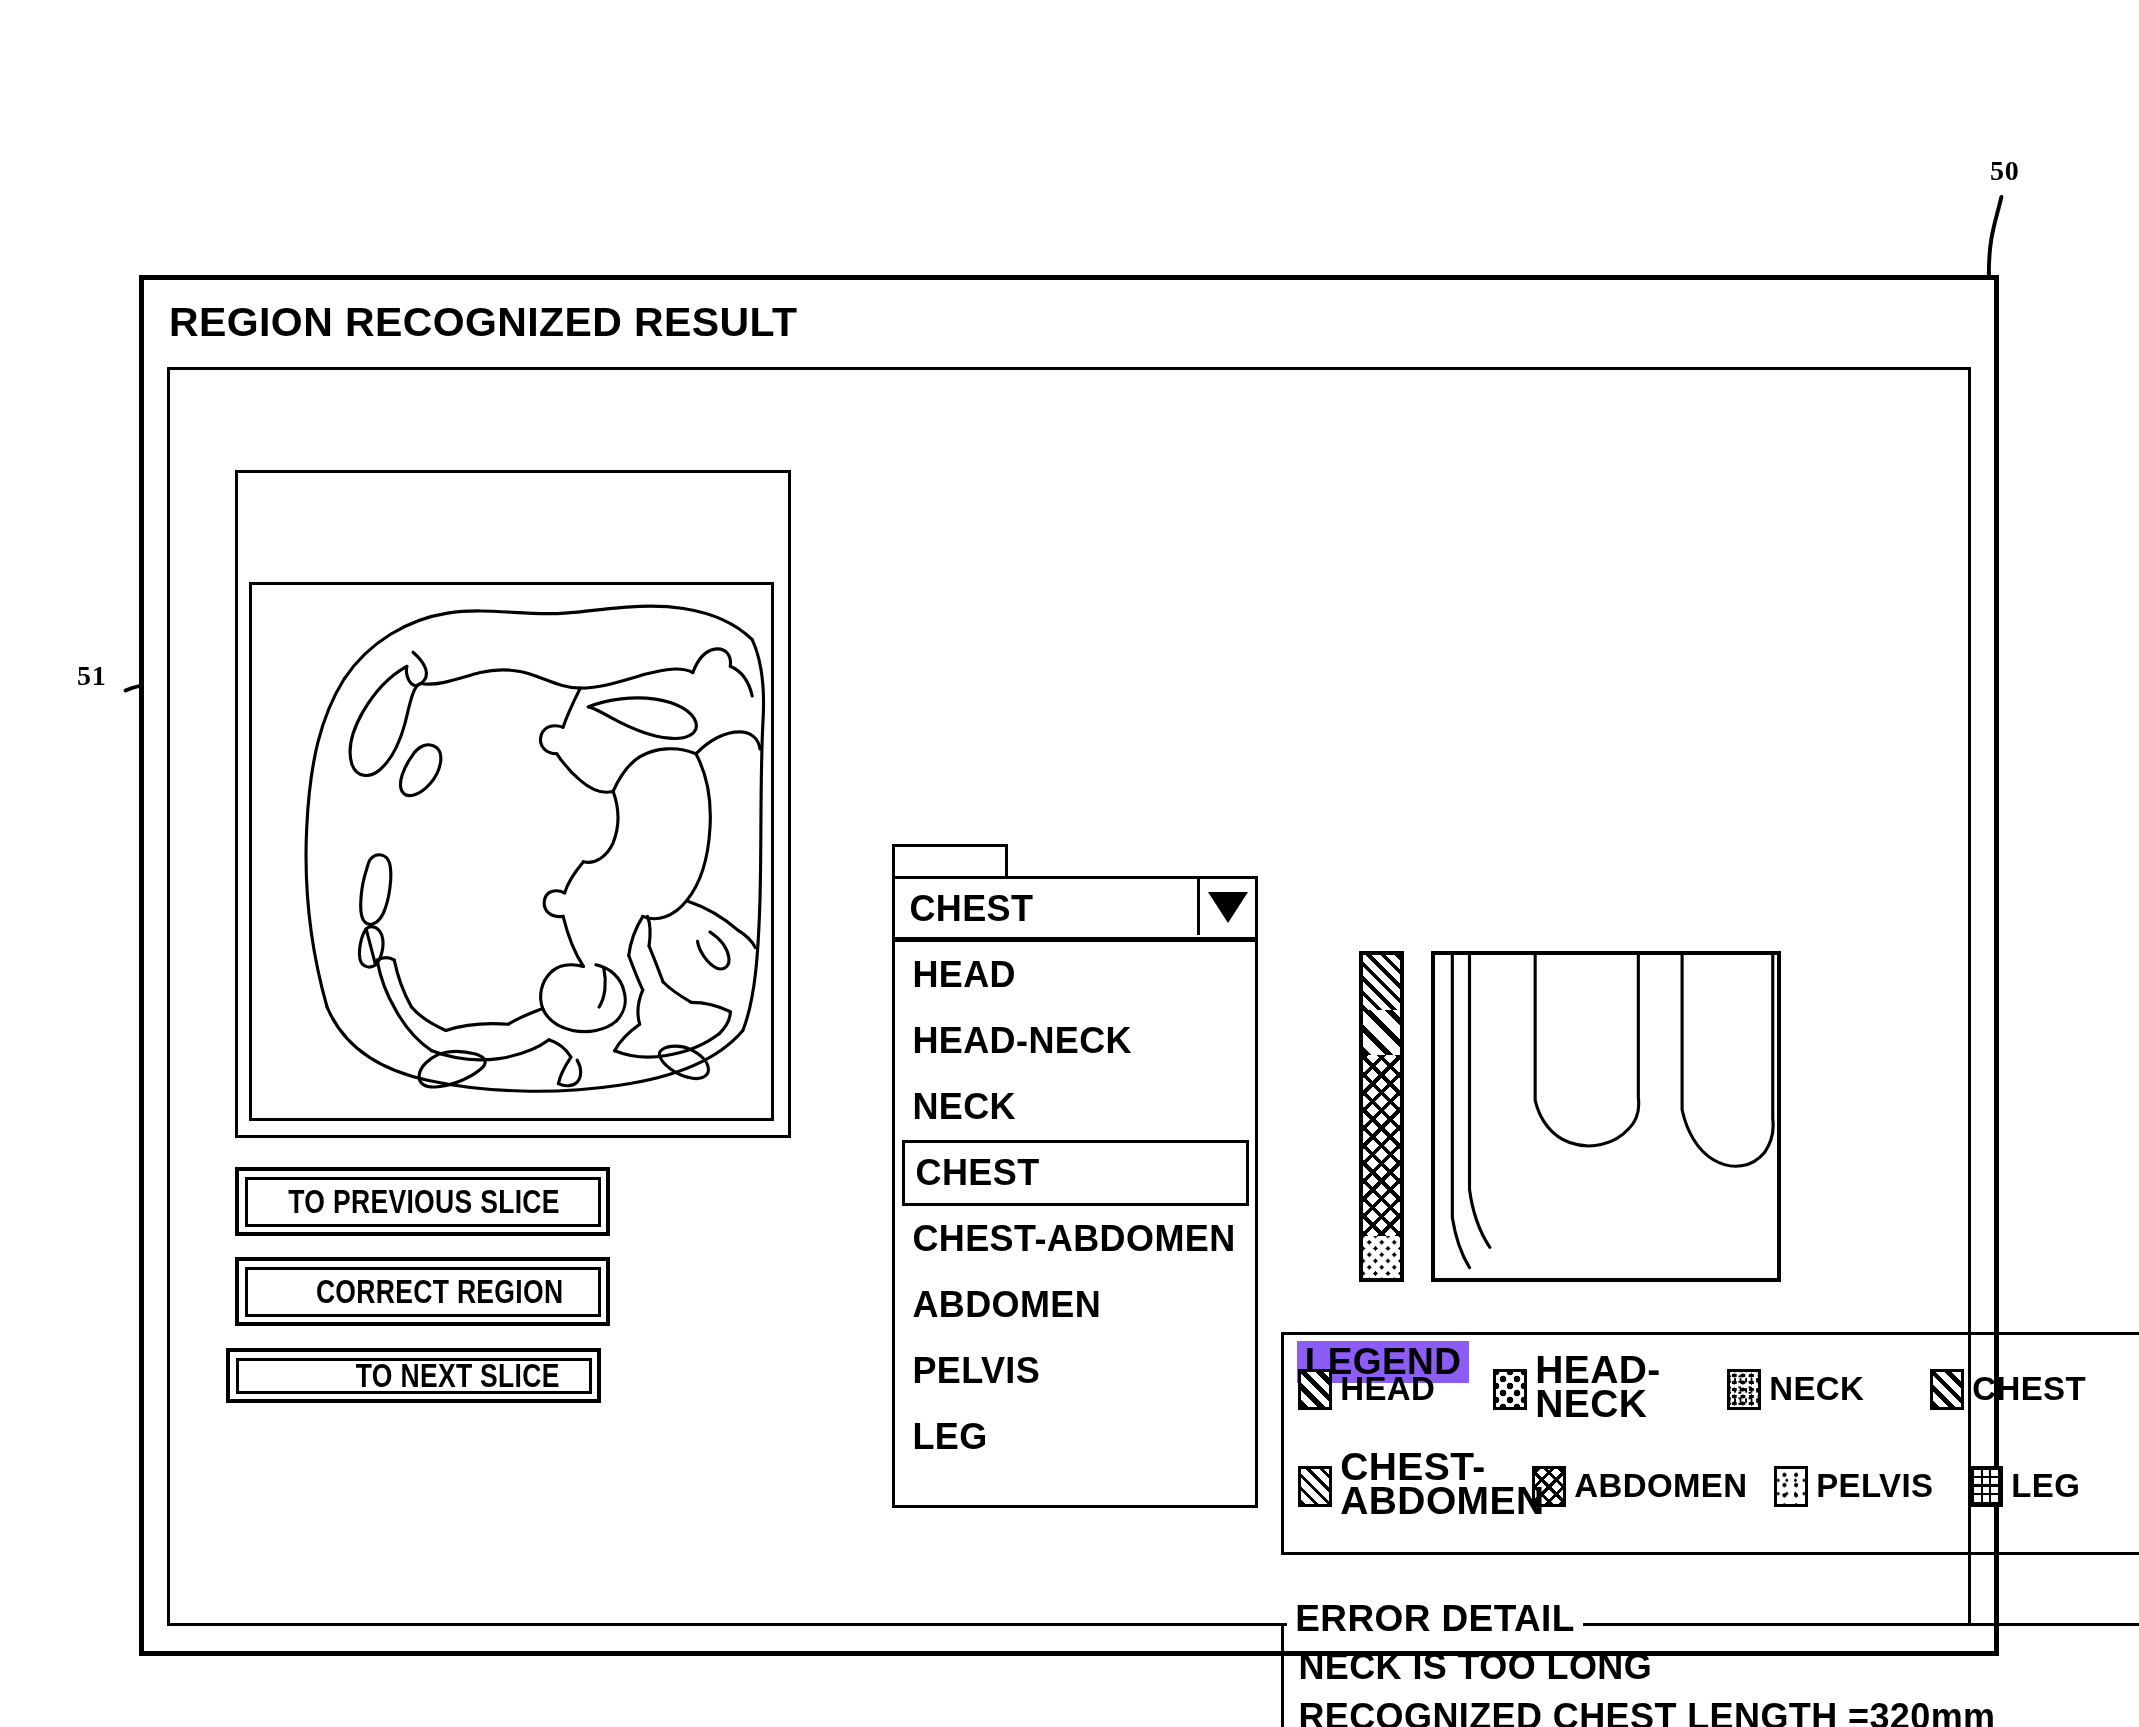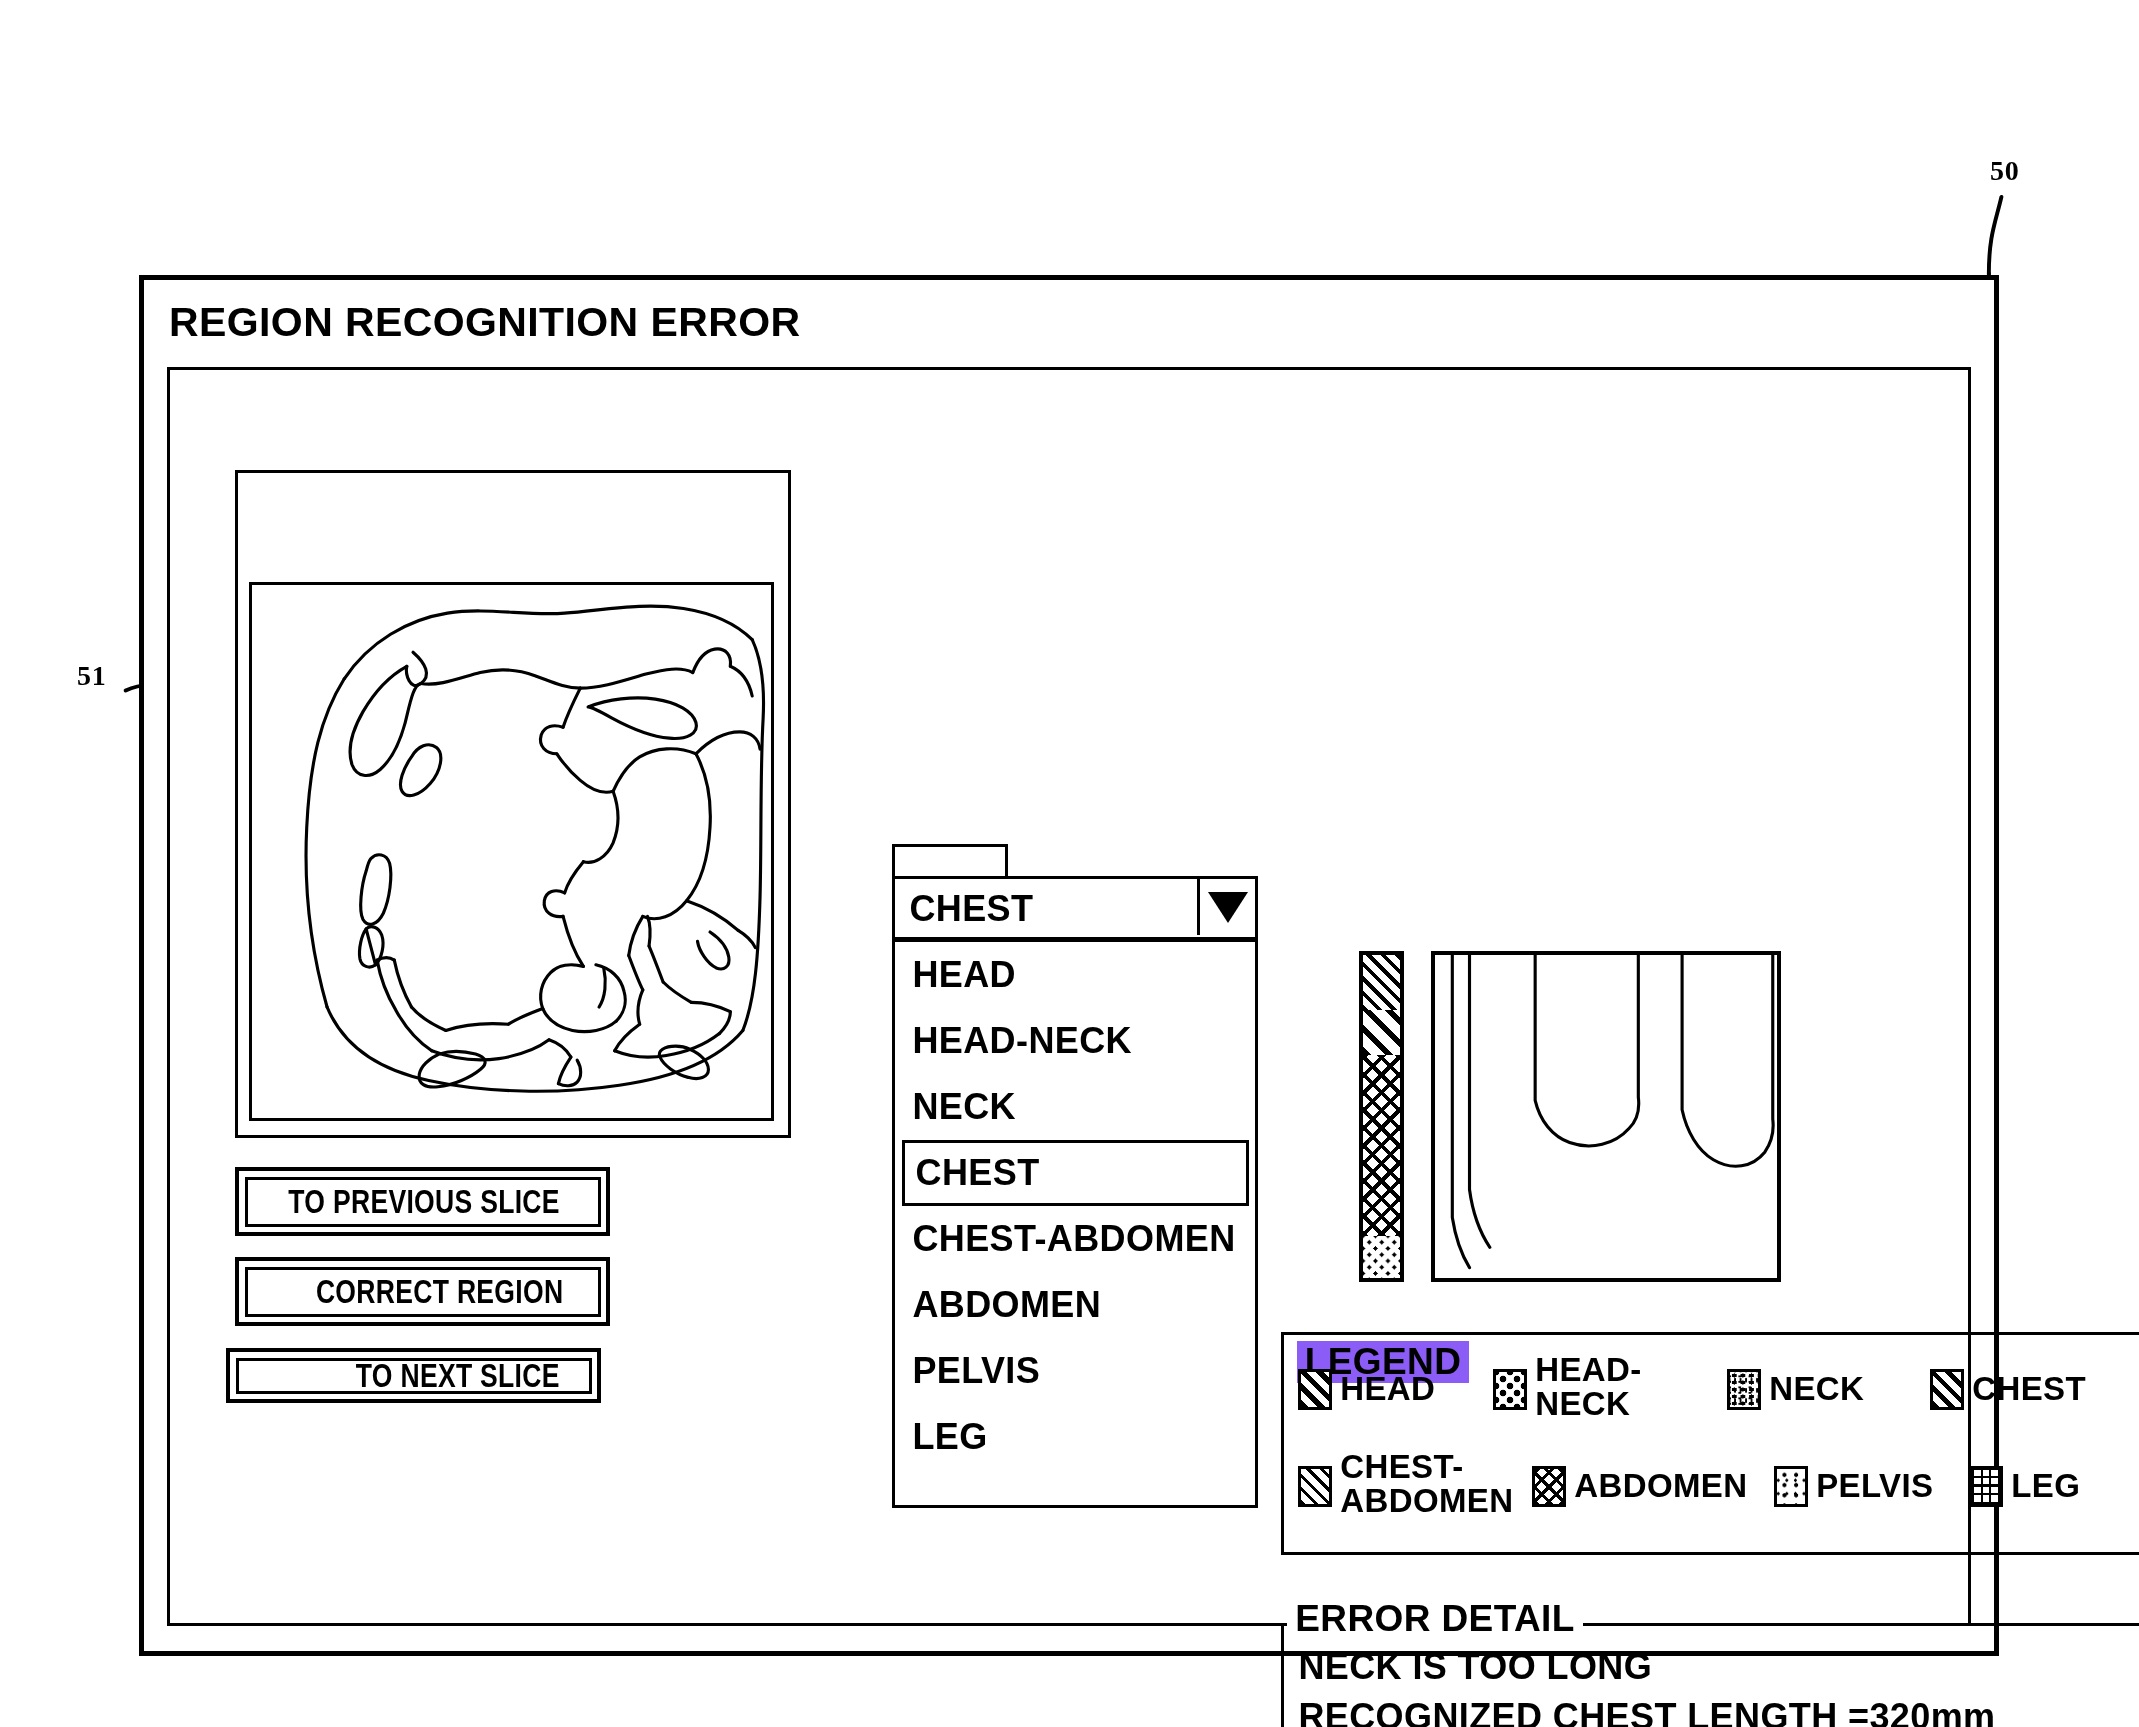--- a/index.html
+++ b/index.html
@@ -75,21 +75,21 @@
   
   #legend{position:absolute;left:1111px;top:962px;width:876px;height:223px;
           border:3.9px solid #000;box-sizing:border-box;}
   #legend-title{position:absolute;left:12.5px;top:-30px;background:#8b5cf6;
           padding:0 7.8px;font-size:37px;margin-top:36px;}
   .lg-row{position:absolute;left:14px;display:flex;align-items:center;}
   .lg-item{display:flex;align-items:center;}
   .lg-sw{width:34px;height:41px;border:3.1px solid #000;box-sizing:border-box;
           margin-right:7.8px;flex:none;}
   .lg-lab{font-size:33px;line-height:34px;}
-  .lg-lab.two{font-size:33px;line-height:34px;}
+  .lg-lab.two{font-size:39px;line-height:34px;}
 
   
   #errbox{position:absolute;left:1111px;top:1253px;width:876px;height:189px;
           border:3.9px solid #000;box-sizing:border-box;}
   #err-title{position:absolute;left:3px;top:-28px;background:#fff;padding:0 7.8px;font-size:37px;}
   .err-line{position:absolute;left:14px;font-size:36px;}
 </style>
 </head>
 <body>
 
@@ -158,21 +158,21 @@
 <svg class="leader" style="left:579px;top:975px;width:102px;height:55px;" viewBox="0 0 130 70" width="102" height="55">
     <path d="M0 52 C 38 60, 62 24, 110 10"></path>
   </svg>
 
 <div class="refnum" style="left:787px;top:903px;">53</div>
 <svg class="leader" style="left:734px;top:858px;width:62px;height:141px;" viewBox="0 0 80 180" width="62" height="141">
     <path d="M0 0 L 48 0 L 48 78 L 60 90 L 48 102 L 48 180 L 0 180"></path>
   </svg>
 
 <div id="window">
-  <div id="win-title"><span class="cond">REGION RECOGNITION ERROR</span></div>
+  <div id="win-title"><span class="cond">REGION RECOGNIZED RESULT</span></div>
 
   <div id="inner-panel">
 
     <div id="slice-panel">
 
       <div id="slice-image">
         <svg width="519" height="533" viewBox="0 0 664 682">
           <g fill="none" stroke="#000" stroke-width="4" stroke-linejoin="round" stroke-linecap="round">
             <path d="M118 120 C 150 72, 200 44, 250 36 C 300 28, 352 40, 400 36 C 452 32, 500 22, 552 30 C 590 36, 620 50, 640 70"></path>
             <path d="M640 70 C 652 96, 656 130, 654 170 C 650 240, 652 330, 650 400 C 648 470, 644 530, 628 570"></path>

